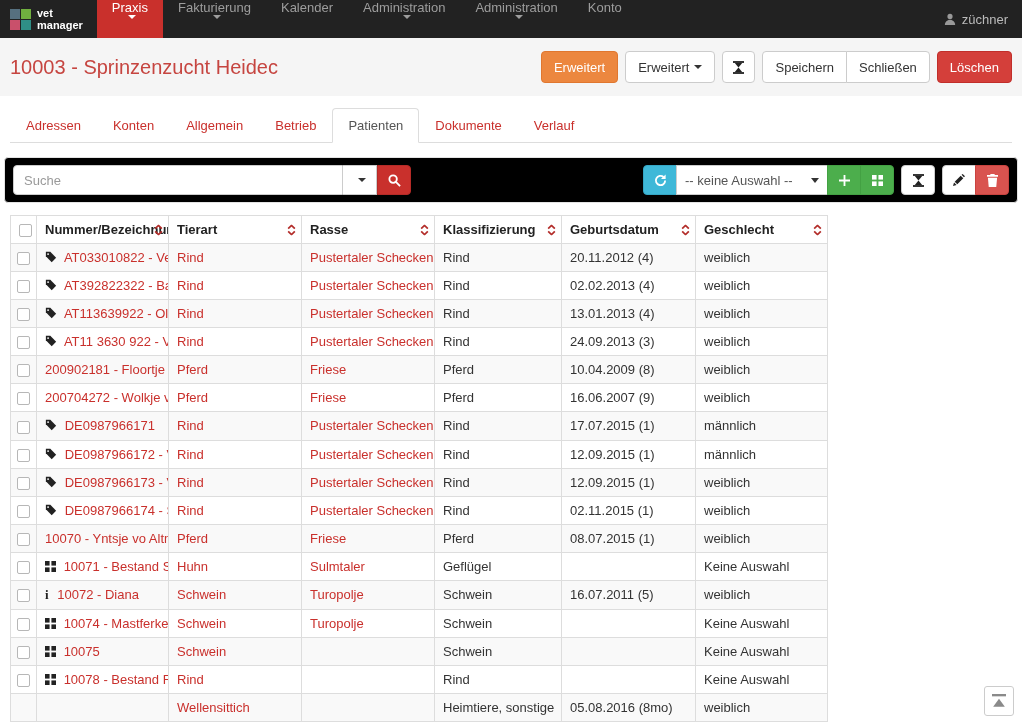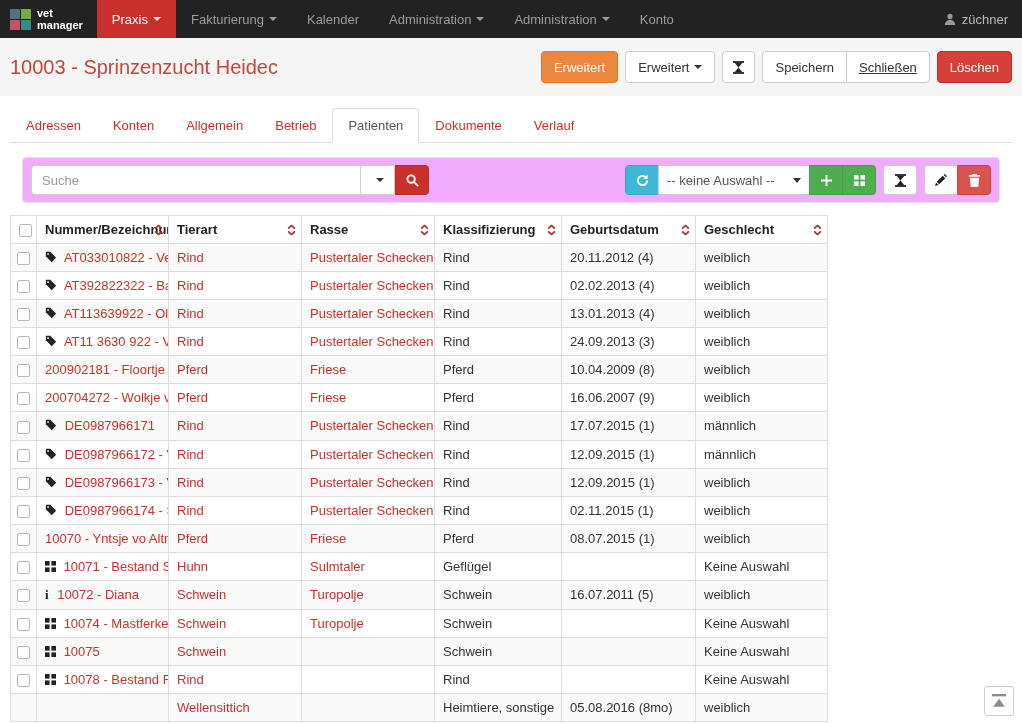--- a/index.html
+++ b/index.html
@@ -7,50 +7,50 @@
     font-family:"Liberation Sans", sans-serif; font-size:13px; color:#333; }
 
   
   .navbar { height:38px; background:#222; display:flex; align-items:stretch; }
   .logo { display:flex; align-items:center; gap:6px; padding:0 14px 0 10px;font-weight:bold; }
   .logo-squares { width:21px; height:21px; display:grid;
     grid-template-columns:10px 10px; grid-template-rows:10px 10px; gap:1px; }
   .sq1{background:#56707f}.sq2{background:#70af3f}.sq3{background:#c9506b}.sq4{background:#2f8f86}
   .logo-text { color:#fff; font-size:11px; line-height:1.1; }
   .nav-item { display:flex; align-items:center; padding:0 15px; color:#9d9d9d;
-    cursor:pointer; white-space:nowrap; }
+    cursor:pointer; white-space:nowrap;flex-direction:column; }
   .nav-item.active { background:#c9302c; color:#fff; }
   .caret-down { width:0; height:0; border-left:4px solid transparent;
     border-right:4px solid transparent; border-top:4px solid currentColor; margin-left:5px; }
   .nav-user { margin-left:auto; display:flex; align-items:center; gap:6px;
     color:#bbb; padding-right:14px; }
 
   
   .page-header { background:#f5f5f5; padding:13px 10px; display:flex;
     align-items:center; justify-content:space-between; }
   .page-title { color:#c64540; font-size:20px; font-weight:400; }
   .hdr-buttons { display:flex; align-items:center; gap:7px; }
   .btn { height:32px; display:inline-flex; align-items:center; justify-content:center;
     padding:0 12px; border:1px solid #ccc; border-radius:4px; background:#fff;
     color:#333; font-size:13px; cursor:pointer; white-space:nowrap; }
   .btn-orange { background:#ec873f; border-color:#e0772f; color:#fff; }
   .btn-red { background:#d43f3a; border-color:#c12e2a; color:#fff; }
   .btn-pair { display:flex; }
   .btn-pair .btn:first-child { border-radius:4px 0 0 4px; }
-  .btn-pair .btn:last-child { border-radius:0 4px 4px 0; margin-left:-1px;text-decoration:underline; }
+  .btn-pair .btn:last-child { border-radius:0 4px 4px 0; margin-left:-1px; }
   .icon-btn { padding:0 10px; }
 
   
   .tabs { display:flex; margin:12px 10px 0; border-bottom:1px solid #ddd; }
   .tab { padding:9px 15px; color:#c9302c; cursor:pointer; border:1px solid transparent;
     border-radius:4px 4px 0 0; margin-bottom:-1px;text-align:center; }
   .tab.active { background:#fff; color:#555; border-color:#ddd #ddd #fff #ddd; }
 
   
-  .toolbar { margin:14px 22px 0; background:#f0abfc; border:1px solid #e3e3e3;
+  .toolbar { margin:14px 4px 0; background:#000000; border:1px solid #e3e3e3;
     border-radius:4px; padding:7px 8px; display:flex; align-items:center;
     justify-content:space-between; }
   .search-group { display:flex; }
   .search-input { width:330px; height:30px; border:1px solid #ccc;
     border-radius:4px 0 0 4px; padding:0 10px; font-size:13px; color:#333;
     font-family:"Liberation Sans", sans-serif; background:#fff; outline:none; }
   .search-input::placeholder { color:#999; }
   .ctl { height:30px; min-width:34px; display:inline-flex; align-items:center;
     justify-content:center; border:1px solid #ccc; background:#fff; cursor:pointer; }
   .ctl-caret { border-left:none; border-radius:0; width:26px; }

